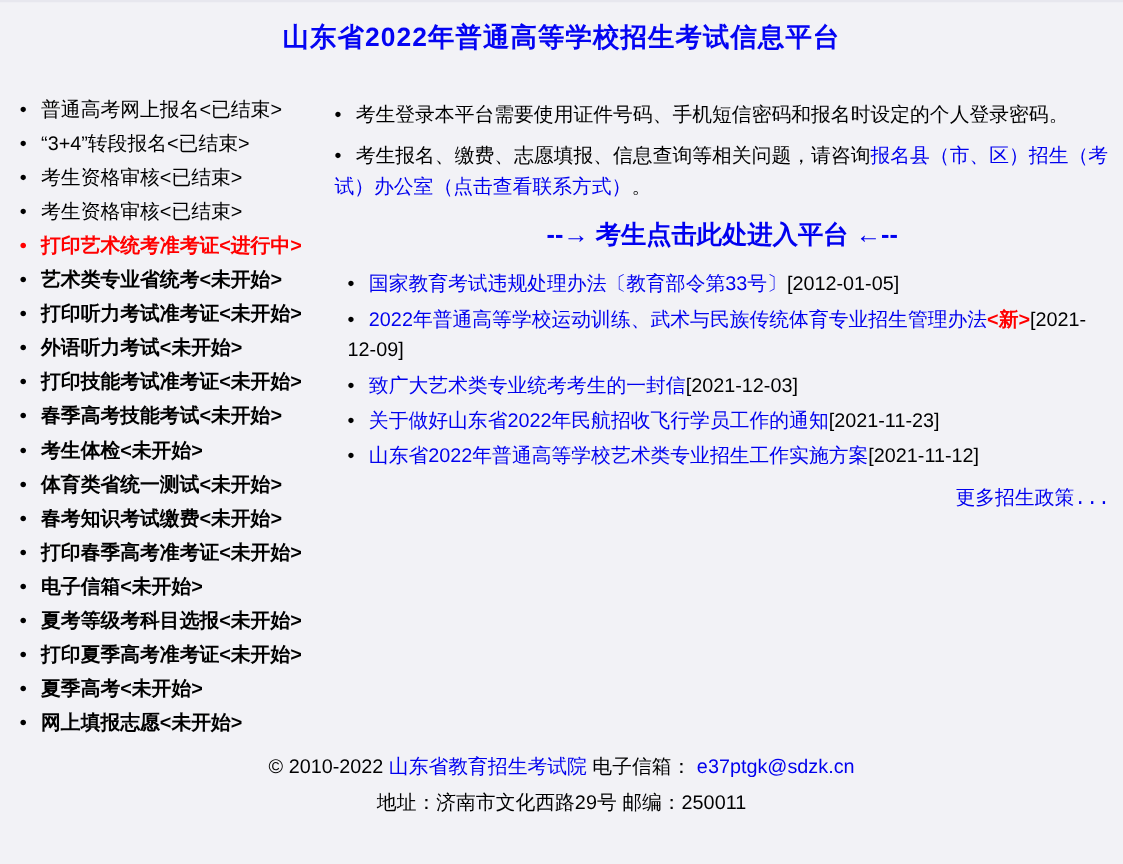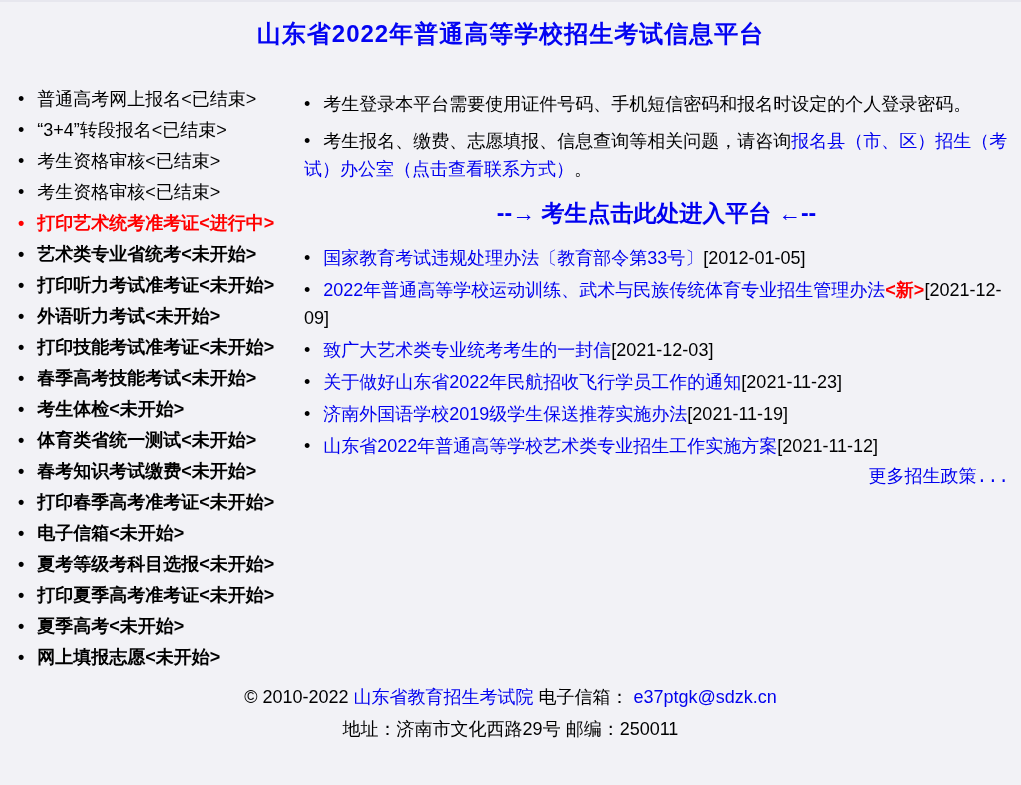--- a/index.html
+++ b/index.html
@@ -56,21 +56,21 @@
 
   .enter-wrap { text-align: center; margin: 15px 0 15px 0; }
   .enter-line {
     color: #0101ef;
     font-weight: bold;
     font-size: 23px;
     text-decoration: none;
     cursor: pointer;
   }
 
-  .notices { list-style: none; margin: 0; padding: 0; }
+  .notices { list-style: none; margin: 12px; padding: 0; }
   .notices li { line-height: 28px; margin-bottom: 4px; }
   .n-link { color: #0101ee; text-decoration: none; cursor: pointer; }
   .new-badge { color: #ff0000; font-weight: bold; }
   .n-date { color: #000; }
 
   .more { text-align: right; margin-top: 4px; }
   .more a { color: #0101ee; text-decoration: none; cursor: pointer; font-family: Liberation Mono, monospace; }
 
   
   .footer { text-align: center; margin-top: 8px; font-size: 18px; line-height: 32px; }
@@ -116,21 +116,20 @@
 
       <div class="enter-wrap">
         <a class="enter-line">--→ 考生点击此处进入平台 ←--</a>
       </div>
 
       <ul class="notices">
           <li><span class="blt">•</span><a class="n-link">国家教育考试违规处理办法〔教育部令第33号〕</a><span class="n-date">[2012-01-05]</span></li>
           <li><span class="blt">•</span><a class="n-link">2022年普通高等学校运动训练、武术与民族传统体育专业招生管理办法</a><span class="new-badge">&lt;新&gt;</span><span class="n-date">[2021-12-09]</span></li>
           <li><span class="blt">•</span><a class="n-link">致广大艺术类专业统考考生的一封信</a><span class="n-date">[2021-12-03]</span></li>
           <li><span class="blt">•</span><a class="n-link">关于做好山东省2022年民航招收飞行学员工作的通知</a><span class="n-date">[2021-11-23]</span></li>
-          <li><span class="blt">•</span><a class="n-link">济南外国语学校2019级学生保送推荐实施办法</a><span class="n-date">[2021-11-19]</span></li>
           <li><span class="blt">•</span><a class="n-link">山东省2022年普通高等学校艺术类专业招生工作实施方案</a><span class="n-date">[2021-11-12]</span></li>
         </ul>
 
       <div class="more">
         <a>更多招生政策...</a>
       </div>
 
     </div>
   </div>
 

